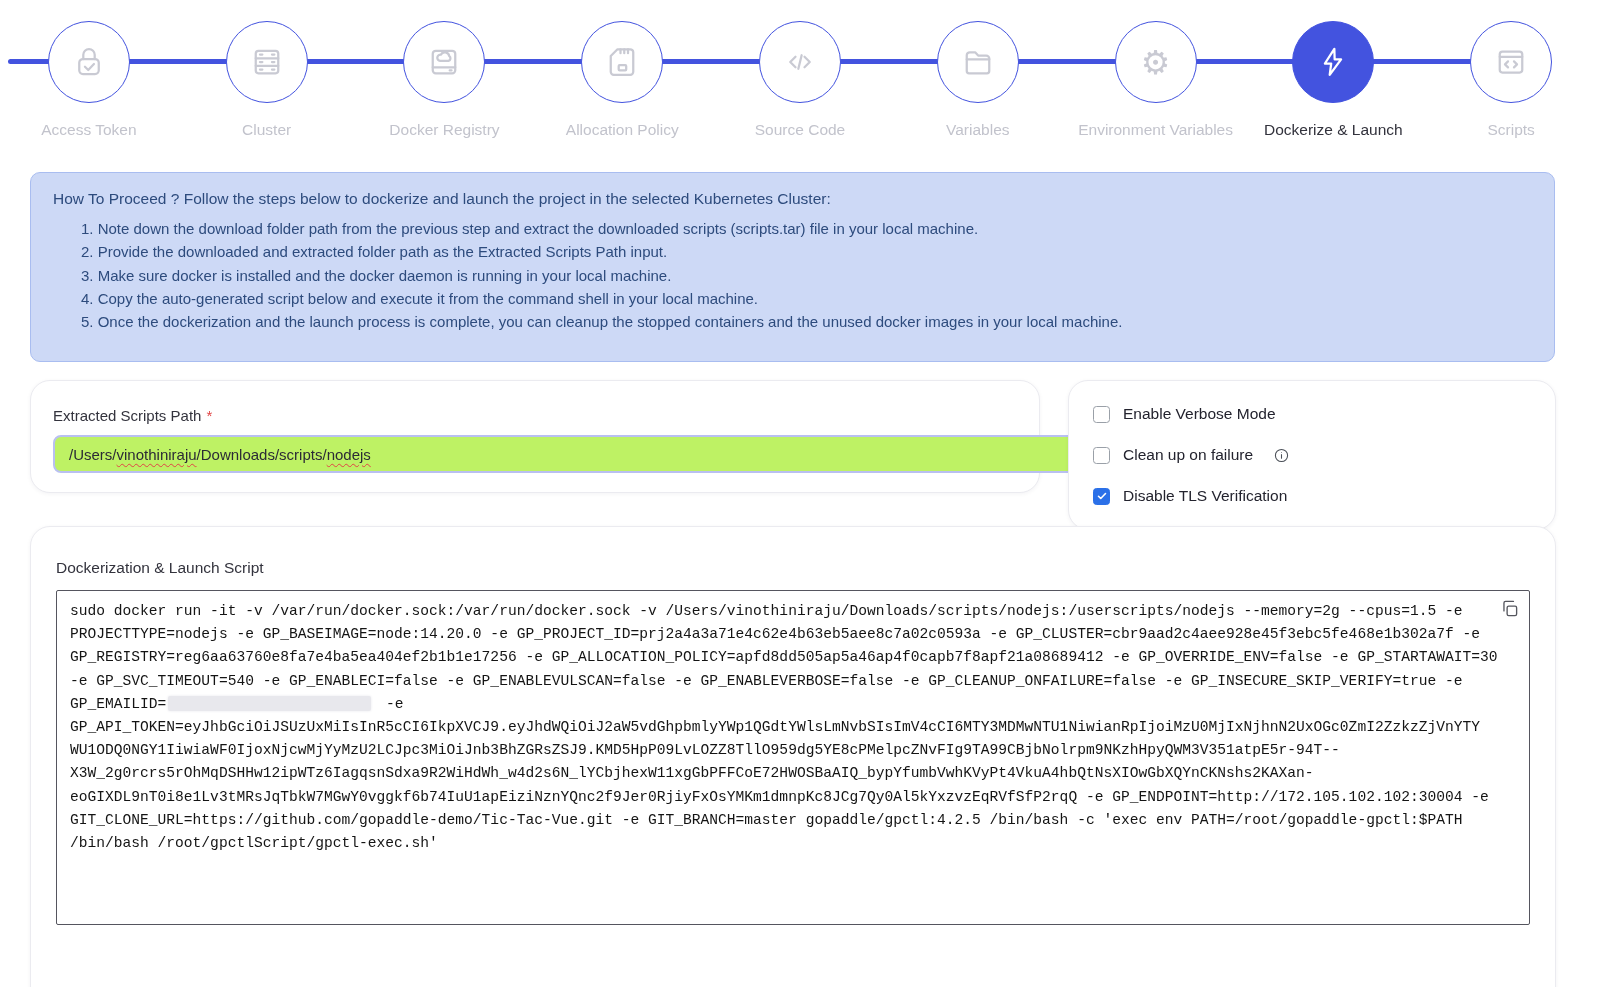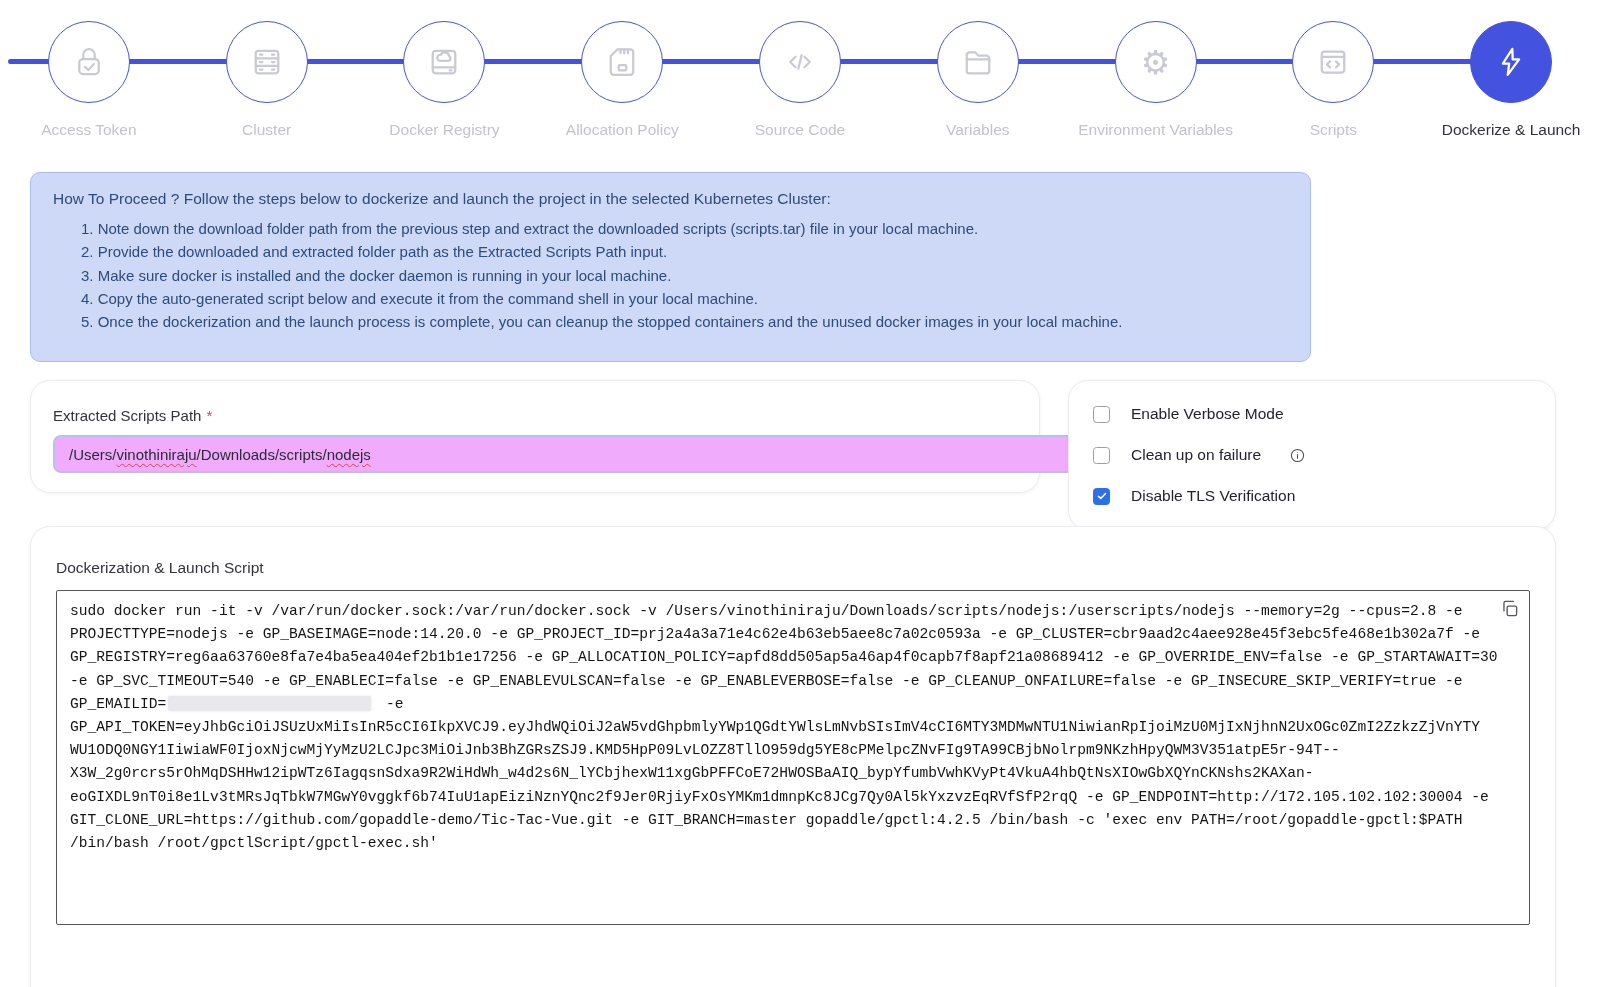--- a/index.html
+++ b/index.html
@@ -22,38 +22,38 @@
     width:82px;height:82px;border-radius:50%;background:#fff;border:1.6px solid var(--accent);
     display:flex;align-items:center;justify-content:center;margin-top:21px;color:var(--inactive-icon);
   }
   .step-circle svg{width:36px;height:36px;stroke:currentColor;fill:none;stroke-width:1.5;stroke-linecap:round;stroke-linejoin:round}
   .step-circle .glyph{font-size:33px;line-height:1;color:currentColor}
   .step-label{margin-top:18px;font-size:15.5px;color:var(--inactive-label);white-space:nowrap}
   .step.active .step-circle{background:var(--accent);border-color:var(--accent);color:#fff}
   .step.active .step-label{color:var(--active-label)}
   
   .infobox{
-    position:absolute;left:30px;top:172px;width:1281px;height:190px;background:var(--note-bg);
+    position:absolute;left:30px;top:172px;width:1525px;height:190px;background:var(--note-bg);
     border:1px solid var(--note-border);border-radius:10px;padding:16px 22px;color:var(--note-text);
   }
   .infobox-title{font-size:15.5px;line-height:20px}
   .instructions{margin-top:8px}
   .instruction{font-size:15px;line-height:23.3px;padding-left:28px}
   
   .card{position:absolute;background:#fff;border:1px solid var(--card-border);border-radius:20px;box-shadow:0 1px 4px rgba(25,25,60,.05)}
   .path-card{left:30px;top:380px;width:1010px;height:113px;padding:26px 22px}
   .field-label{font-size:15px;color:#33333d}
   .req{color:var(--required);margin-left:5px}
   .text-input{
     margin-top:11px;height:38px;width:1054px;border:2px solid #b9c0f1;border-radius:8px;
-    display:flex;align-items:center;padding:0 14px;font-size:15px;color:var(--text);background:#f0abfc;cursor:text;
+    display:flex;align-items:center;padding:0 14px;font-size:15px;color:var(--text);background:#bef264;cursor:text;
   }
   .squiggle{text-decoration:underline wavy var(--required) 1px;text-underline-offset:3px}
   .options-card{left:1068px;top:380px;width:488px;height:150px;padding:21px 24px;display:flex;flex-direction:column;gap:17px}
-  .option-row{display:flex;align-items:center;gap:21px;font-size:15.5px;color:#23232e;height:24px}
+  .option-row{display:flex;align-items:center;gap:13px;font-size:15.5px;color:#23232e;height:24px}
   .checkbox{width:17px;height:17px;border:1.6px solid #9aa0a8;border-radius:3.5px;background:#fff;display:flex;align-items:center;justify-content:center;cursor:pointer;flex:none}
   .checkbox.checked{background:var(--checkbox);border-color:var(--checkbox)}
   .checkbox svg{width:12px;height:12px;stroke:#fff;stroke-width:3.2;fill:none;stroke-linecap:round;stroke-linejoin:round}
   .info-ic{margin-left:7px;display:inline-flex;cursor:pointer}
   .info-ic svg{width:17px;height:17px;stroke:#4b5058;stroke-width:1.5;fill:none;stroke-linecap:round}
   
   .script-card{left:30px;top:526px;width:1526px;height:508px;padding:32px 25px}
   .script-title{font-size:15.5px;color:#33333d}
   .code-block{
     position:relative;margin-top:13px;height:335px;border:1px solid var(--code-border);border-radius:2px;
@@ -140,40 +140,40 @@
         <div class="step-label">Variables</div>
       </div>
       <div class="step">
         <div class="step-circle">
           <span style="display: flex;">
             <span class="glyph">⚙</span>
           </span>
         </div>
         <div class="step-label">Environment Variables</div>
       </div>
+      <div class="step active">
+        <div class="step-circle">
+          <span style="display: flex;">
+            <svg viewBox="0 0 24 24">
+              <path d="M12.9 3.2 6.6 13h4.2l-1 7.6 7.6-10.3h-4.3z"></path>
+            </svg>
+          </span>
+        </div>
+        <div class="step-label">Dockerize &amp; Launch</div>
+      </div>
       <div class="step">
         <div class="step-circle">
           <span style="display: flex;">
             <svg viewBox="0 0 24 24">
               <rect x="4.5" y="5" width="15" height="14" rx="1.8"></rect>
               <path d="M4.5 8.5h15M10 11.6l-2 2 2 2M14 11.6l2 2-2 2"></path>
             </svg>
           </span>
         </div>
         <div class="step-label">Scripts</div>
-      </div>
-      <div class="step active">
-        <div class="step-circle">
-          <span style="display: flex;">
-            <svg viewBox="0 0 24 24">
-              <path d="M12.9 3.2 6.6 13h4.2l-1 7.6 7.6-10.3h-4.3z"></path>
-            </svg>
-          </span>
-        </div>
-        <div class="step-label">Dockerize &amp; Launch</div>
       </div>
     </div>
 </div>
 
 <div class="infobox">
   <div class="infobox-title">How To Proceed ? Follow the steps below to dockerize and launch the project in the selected Kubernetes Cluster:</div>
   <div class="instructions">
       <div class="instruction">1. Note down the download folder path from the previous step and extract the downloaded scripts (scripts.tar) file in your local machine.</div>
       <div class="instruction">2. Provide the downloaded and extracted folder path as the Extracted Scripts Path input.</div>
       <div class="instruction">3. Make sure docker is installed and the docker daemon is running in your local machine.</div>
@@ -215,21 +215,21 @@
         </svg>
       </span>
       <span>Disable TLS Verification</span>
     </div>
   </div>
 
 <div class="card script-card">
   <div class="script-title">Dockerization &amp; Launch Script</div>
   <div class="code-block">
     <div>
-        <div class="code-line">sudo docker run -it -v /var/run/docker.sock:/var/run/docker.sock -v /Users/vinothiniraju/Downloads/scripts/nodejs:/userscripts/nodejs --memory=2g --cpus=2.8 -e</div>
+        <div class="code-line">sudo docker run -it -v /var/run/docker.sock:/var/run/docker.sock -v /Users/vinothiniraju/Downloads/scripts/nodejs:/userscripts/nodejs --memory=2g --cpus=1.5 -e</div>
         <div class="code-line">PROJECTTYPE=nodejs -e GP_BASEIMAGE=node:14.20.0 -e GP_PROJECT_ID=prj2a4a3a71e4c62e4b63eb5aee8c7a02c0593a -e GP_CLUSTER=cbr9aad2c4aee928e45f3ebc5fe468e1b302a7f -e</div>
         <div class="code-line">GP_REGISTRY=reg6aa63760e8fa7e4ba5ea404ef2b1b1e17256 -e GP_ALLOCATION_POLICY=apfd8dd505ap5a46ap4f0capb7f8apf21a08689412 -e GP_OVERRIDE_ENV=false -e GP_STARTAWAIT=30</div>
         <div class="code-line">-e GP_SVC_TIMEOUT=540 -e GP_ENABLECI=false -e GP_ENABLEVULSCAN=false -e GP_ENABLEVERBOSE=false -e GP_CLEANUP_ONFAILURE=false -e GP_INSECURE_SKIP_VERIFY=true -e</div>
         <div class="code-line">GP_EMAILID=<span class="redacted"></span> -e</div>
         <div class="code-line">GP_API_TOKEN=eyJhbGciOiJSUzUxMiIsInR5cCI6IkpXVCJ9.eyJhdWQiOiJ2aW5vdGhpbmlyYWp1QGdtYWlsLmNvbSIsImV4cCI6MTY3MDMwNTU1NiwianRpIjoiMzU0MjIxNjhnN2UxOGc0ZmI2ZzkzZjVnYTY</div>
         <div class="code-line">WU1ODQ0NGY1IiwiaWF0IjoxNjcwMjYyMzU2LCJpc3MiOiJnb3BhZGRsZSJ9.KMD5HpP09LvLOZZ8TllO959dg5YE8cPMelpcZNvFIg9TA99CBjbNolrpm9NKzhHpyQWM3V351atpE5r-94T--</div>
         <div class="code-line">X3W_2g0rcrs5rOhMqDSHHw12ipWTz6IagqsnSdxa9R2WiHdWh_w4d2s6N_lYCbjhexW11xgGbPFFCoE72HWOSBaAIQ_bypYfumbVwhKVyPt4VkuA4hbQtNsXIOwGbXQYnCKNshs2KAXan-</div>
         <div class="code-line">eoGIXDL9nT0i8e1Lv3tMRsJqTbkW7MGwY0vggkf6b74IuU1apEiziNznYQnc2f9Jer0RjiyFxOsYMKm1dmnpKc8JCg7Qy0Al5kYxzvzEqRVfSfP2rqQ -e GP_ENDPOINT=http://172.105.102.102:30004 -e</div>
         <div class="code-line">GIT_CLONE_URL=https://github.com/gopaddle-demo/Tic-Tac-Vue.git -e GIT_BRANCH=master gopaddle/gpctl:4.2.5 /bin/bash -c 'exec env PATH=/root/gopaddle-gpctl:$PATH</div>
         <div class="code-line">/bin/bash /root/gpctlScript/gpctl-exec.sh'</div>

